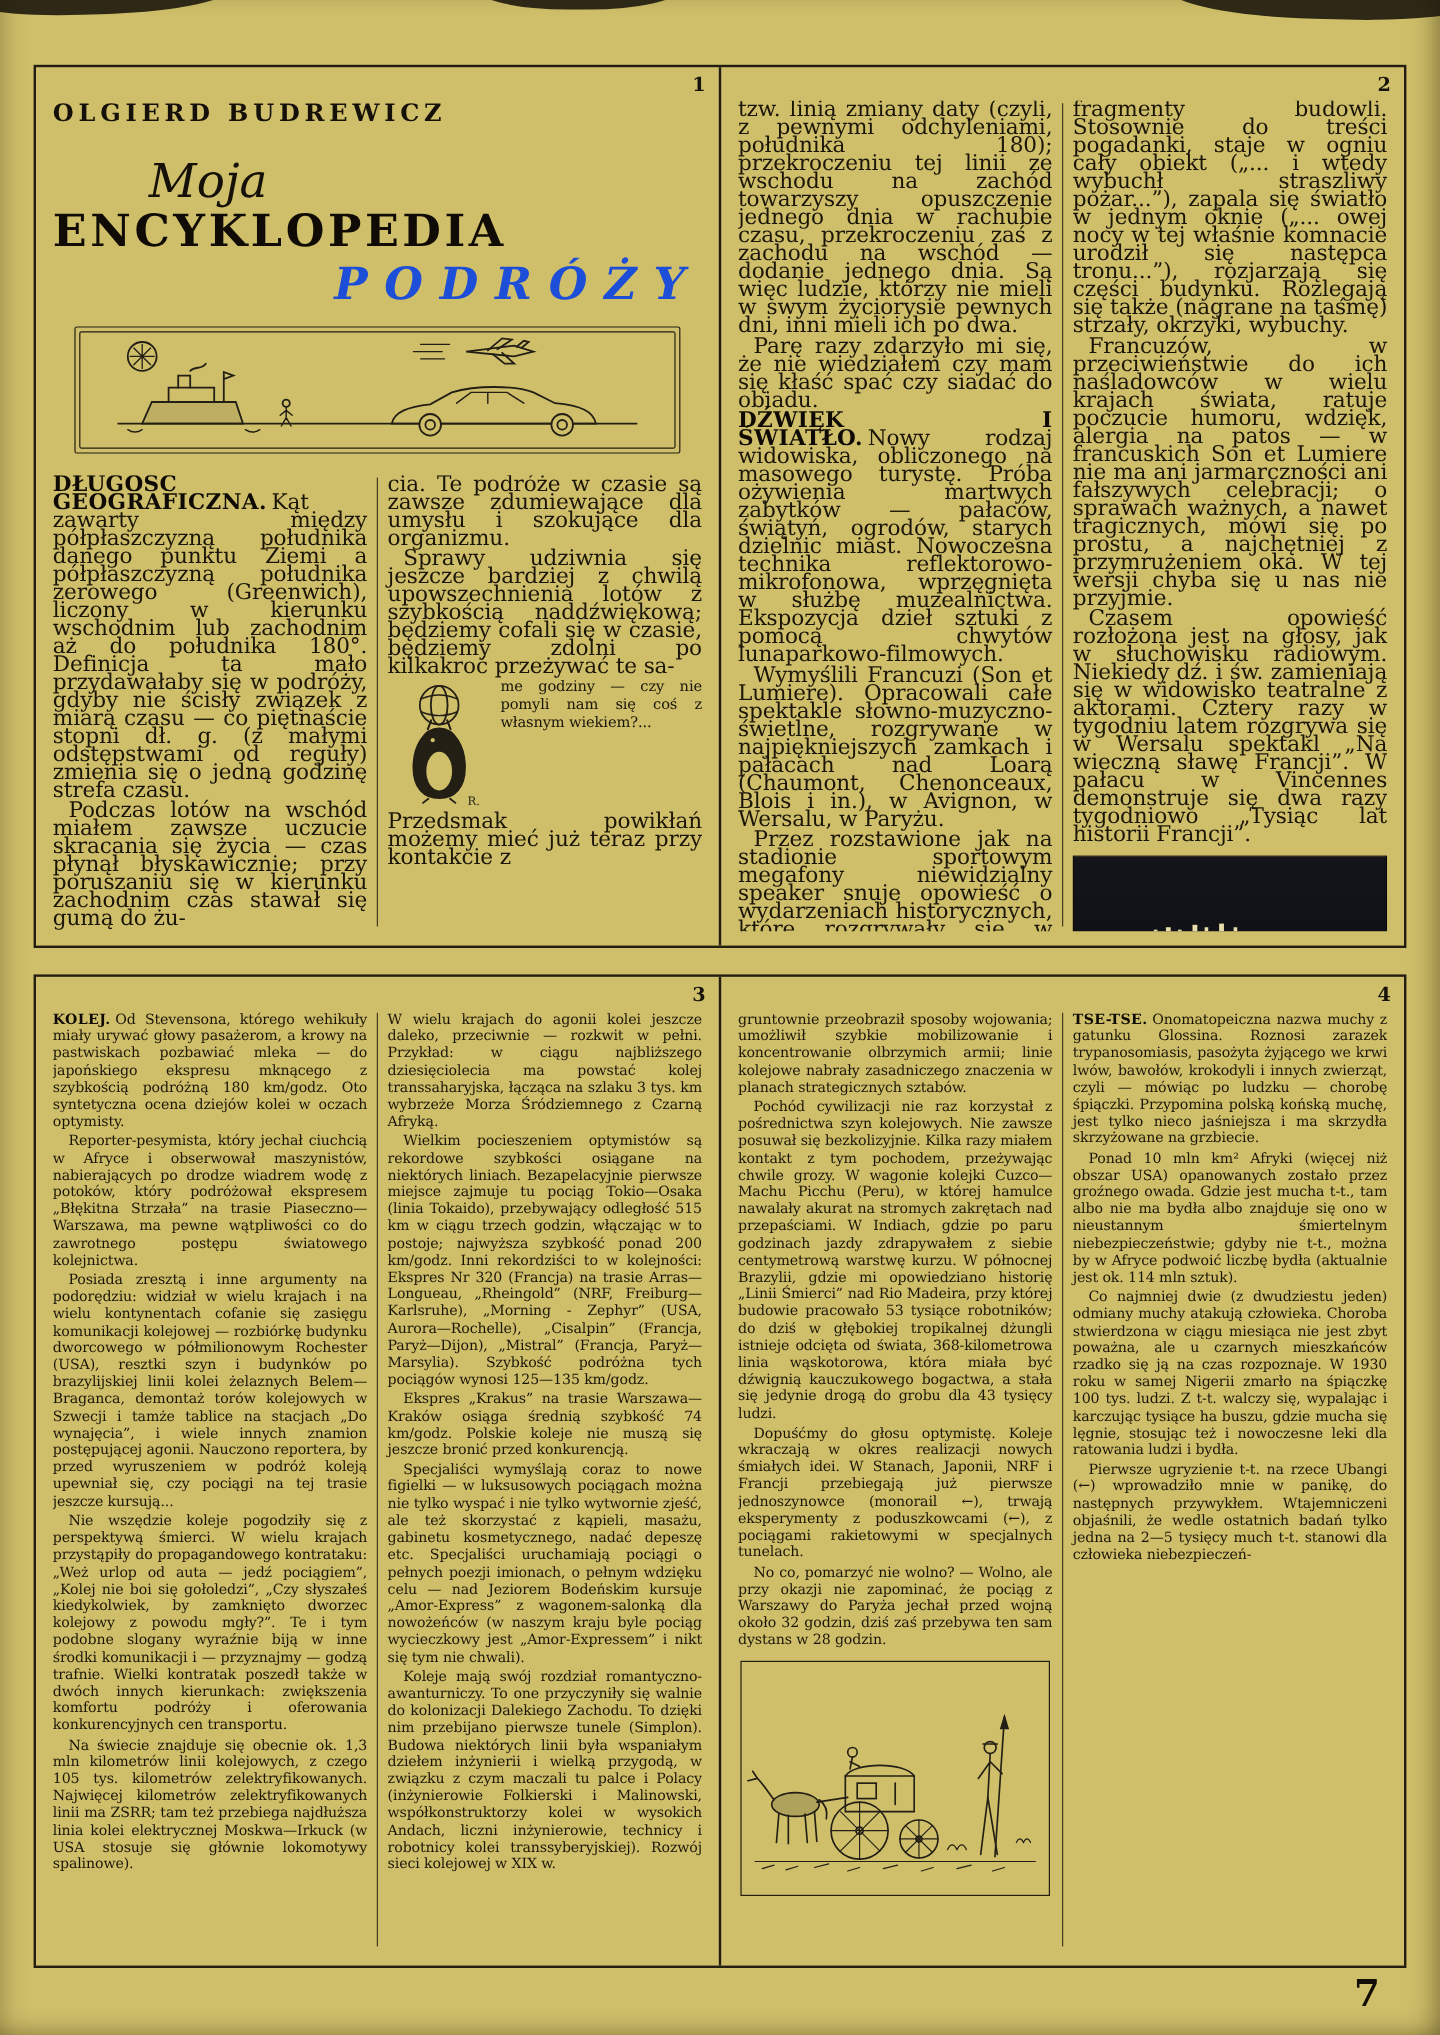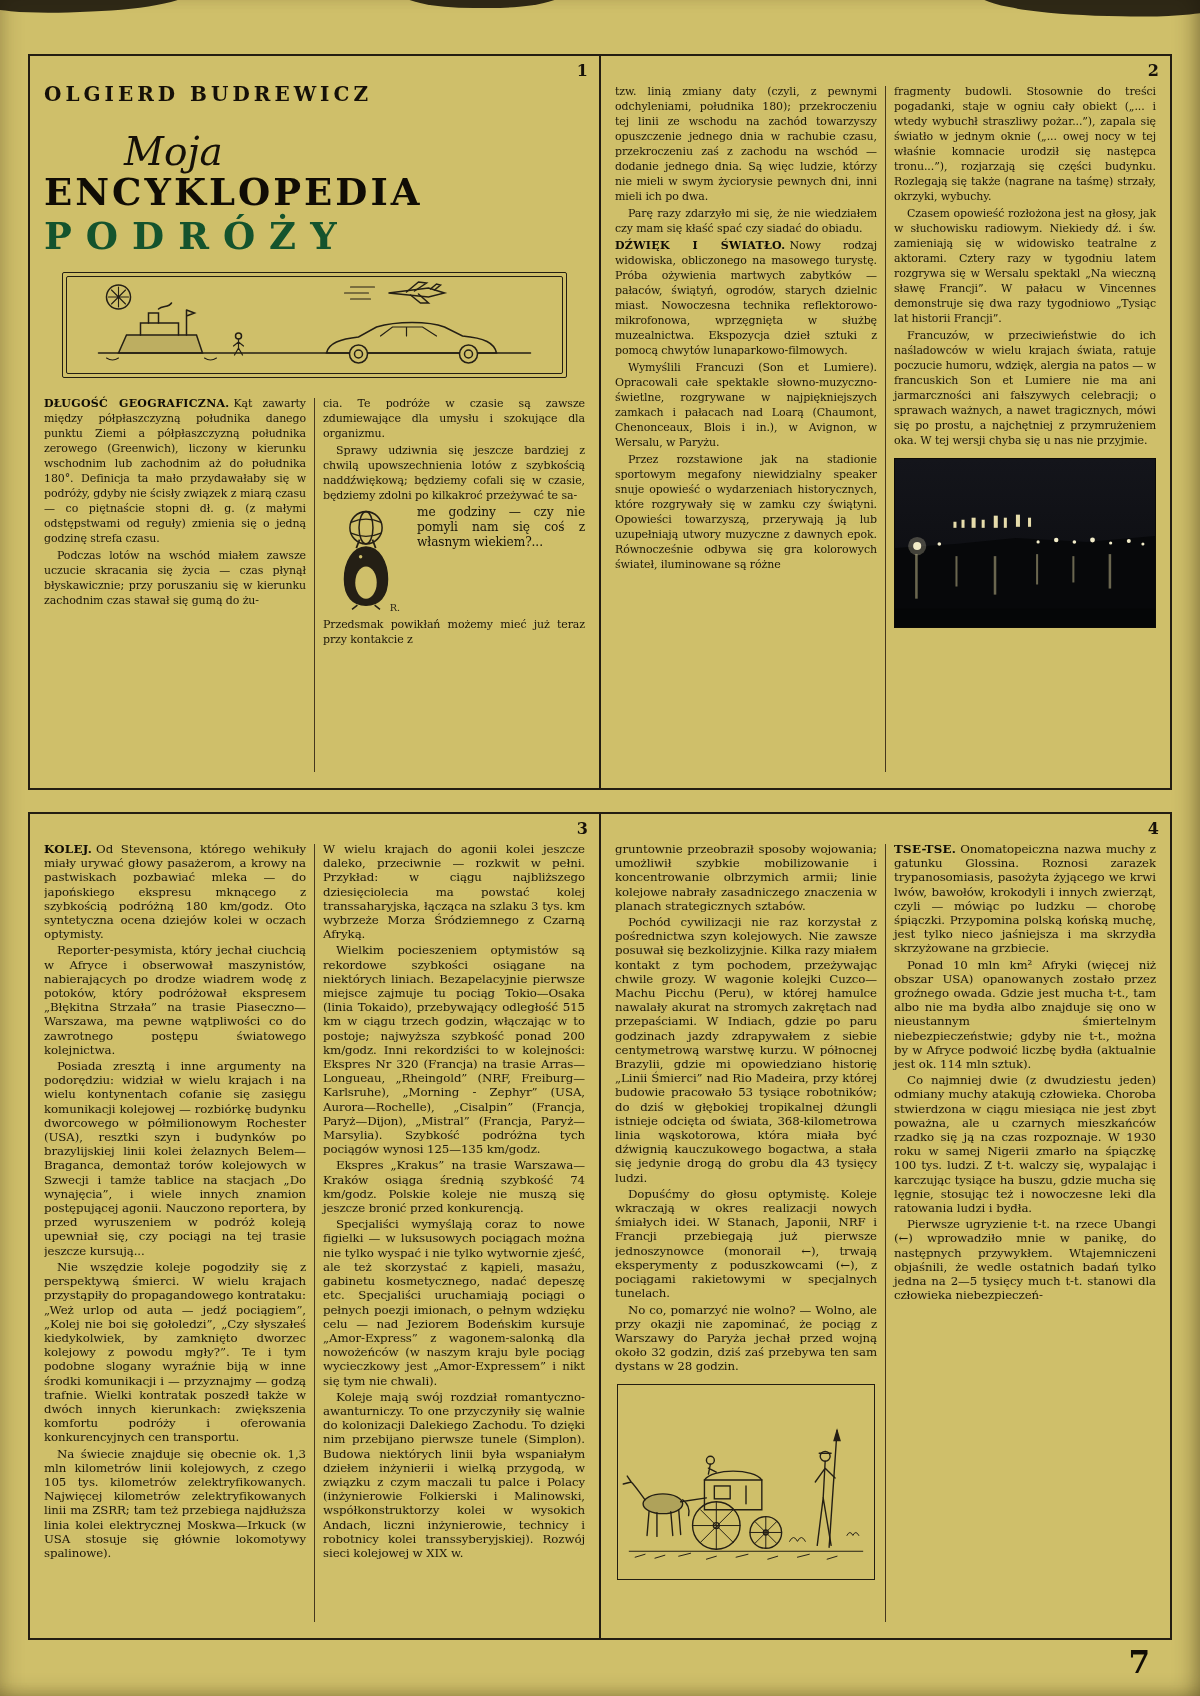--- a/index.html
+++ b/index.html
@@ -45,37 +45,37 @@
   }
   .moja{
     font-style:italic;font-size:39px;line-height:1;margin:26px 0 -4px 80px;
     color:#151008;
   }
   .title-line1{
     text-align:left;font-weight:bold;font-size:37px;letter-spacing:3px;line-height:1.15;
     margin-top:4px;color:#100c05;
   }
   .title-line2{
-    text-align:left;font-weight:bold;font-size:37px;letter-spacing:14px;line-height:1.1;
-    margin-top:2px;color:#14532d;
+    text-align:right;font-weight:bold;font-size:37px;letter-spacing:14px;line-height:1.1;
+    margin-top:2px;color:#1d4ed8;font-style:italic;
   }
   .illo-frame{
     margin:16px 18px 10px 18px;border:1.6px solid #241e12;padding:3px;border-radius:2px;
   }
   .illo-inner{border:1px solid #241e12;height:96px;border-radius:2px;}
   .illo-inner svg{display:block;width:100%;height:100%;}
 
   
   .cols{flex:1 1 auto;display:flex;overflow:hidden;margin-top:8px;min-height:0;}
   .half.text-half .cols{margin-top:0;}
   .col{flex:1 1 0;min-width:0;}
   .colrule{flex:0 0 1px;background:#46381e;margin:2px 8px 4px 8px;}
   .para{
     margin:0 0 2px 0;text-align:justify;text-indent:13px;
-    font-size:11px;line-height:15px;letter-spacing:-0.1px;color:#1b1508;
+    font-size:18px;line-height:15px;letter-spacing:-0.1px;color:#1b1508;
   }
   .panel-bottom .para{font-size:11.8px;line-height:14.2px;}
   .para.flush{text-indent:0;}
   .lead{font-weight:bold;padding-right:4px;letter-spacing:.3px;color:#0f0b04;}
 
   
   .figrow{display:flex;gap:8px;margin:2px 0 2px 0;align-items:flex-start;}
   .pengbox{flex:0 0 86px;height:110px;}
   .pengbox svg{display:block;width:100%;height:100%;}
   .figtext{flex:1 1 auto;font-size:12.2px;line-height:15px;text-align:justify;letter-spacing:-0.1px;}
@@ -195,22 +195,22 @@
         <div class="col">
           <p class="para flush"><span>tzw. linią zmiany daty (czyli, z pewnymi odchyleniami, południka 180); przekroczeniu tej linii ze wschodu na zachód towarzyszy opuszczenie jednego dnia w rachubie czasu, przekroczeniu zaś z zachodu na wschód — dodanie jednego dnia. Są więc ludzie, którzy nie mieli w swym życiorysie pewnych dni, inni mieli ich po dwa.</span></p>
           <p class="para"><span>Parę razy zdarzyło mi się, że nie wiedziałem czy mam się kłaść spać czy siadać do obiadu.</span></p>
           <p class="para flush"><span class="lead">DŹWIĘK I ŚWIATŁO.</span><span>Nowy rodzaj widowiska, obliczonego na masowego turystę. Próba ożywienia martwych zabytków — pałaców, świątyń, ogrodów, starych dzielnic miast. Nowoczesna technika reflektorowo-mikrofonowa, wprzęgnięta w służbę muzealnictwa. Ekspozycja dzieł sztuki z pomocą chwytów lunaparkowo-filmowych.</span></p>
           <p class="para"><span>Wymyślili Francuzi (Son et Lumiere). Opracowali całe spektakle słowno-muzyczno-świetlne, rozgrywane w najpiękniejszych zamkach i pałacach nad Loarą (Chaumont, Chenonceaux, Blois i in.), w Avignon, w Wersalu, w Paryżu.</span></p>
           <p class="para"><span>Przez rozstawione jak na stadionie sportowym megafony niewidzialny speaker snuje opowieść o wydarzeniach historycznych, które rozgrywały się w zamku czy świątyni. Opowieści towarzyszą, przerywają ją lub uzupełniają utwory muzyczne z dawnych epok. Równocześnie odbywa się gra kolorowych świateł, iluminowane są różne</span></p>
         </div>
         <div class="colrule"></div>
         <div class="col">
           <p class="para flush"><span>fragmenty budowli. Stosownie do treści pogadanki, staje w ogniu cały obiekt („... i wtedy wybuchł straszliwy pożar...”), zapala się światło w jednym oknie („... owej nocy w tej właśnie komnacie urodził się następca tronu...”), rozjarzają się części budynku. Rozlegają się także (nagrane na taśmę) strzały, okrzyki, wybuchy.</span></p>
+          <p class="para"><span>Francuzów, w przeciwieństwie do ich naśladowców w wielu krajach świata, ratuje poczucie humoru, wdzięk, alergia na patos — w francuskich Son et Lumiere nie ma ani jarmarczności ani fałszywych celebracji; o sprawach ważnych, a nawet tragicznych, mówi się po prostu, a najchętniej z przymrużeniem oka. W tej wersji chyba się u nas nie przyjmie.</span></p>
           <p class="para"><span>Czasem opowieść rozłożona jest na głosy, jak w słuchowisku radiowym. Niekiedy dź. i św. zamieniają się w widowisko teatralne z aktorami. Cztery razy w tygodniu latem rozgrywa się w Wersalu spektakl „Na wieczną sławę Francji”. W pałacu w Vincennes demonstruje się dwa razy tygodniowo „Tysiąc lat historii Francji”.</span></p>
-          <p class="para"><span>Francuzów, w przeciwieństwie do ich naśladowców w wielu krajach świata, ratuje poczucie humoru, wdzięk, alergia na patos — w francuskich Son et Lumiere nie ma ani jarmarczności ani fałszywych celebracji; o sprawach ważnych, a nawet tragicznych, mówi się po prostu, a najchętniej z przymrużeniem oka. W tej wersji chyba się u nas nie przyjmie.</span></p>
           <div class="photo">
             <svg viewBox="0 0 258 166" preserveAspectRatio="none">
               <defs>
                 <linearGradient id="sky" x1="0" y1="0" x2="0" y2="1">
                   <stop offset="0" stop-color="#14151b"></stop>
                   <stop offset="1" stop-color="#0a0b0e"></stop>
                 </linearGradient>
               </defs>
               <rect width="258" height="166" fill="url(#sky)"></rect>
               <path d="M0 88 L60 84 L120 78 L190 82 L258 76 L258 166 L0 166 Z" fill="#07080a"></path>

